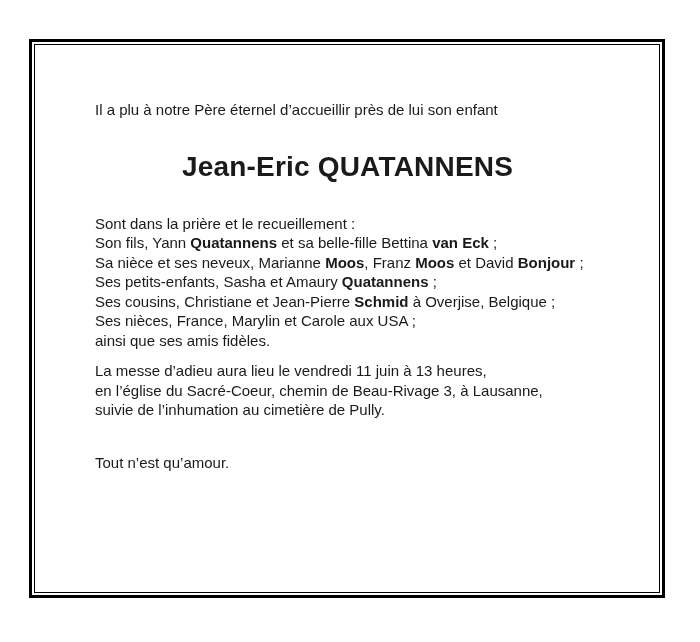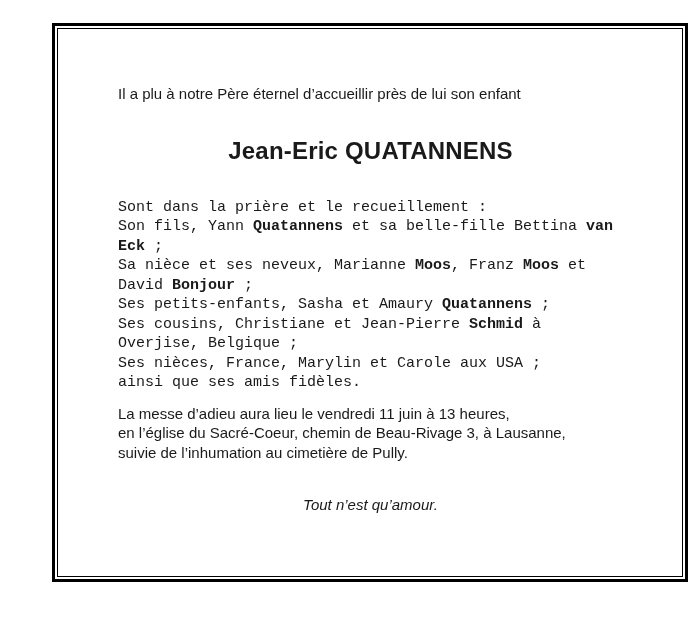--- a/index.html
+++ b/index.html
@@ -17,67 +17,64 @@
     overflow: hidden;
   }
   .page {
     position: relative;
     width: 700px;
     height: 642px;
   }
   .frame-outer {
     position: absolute;
     left: 29px;
-    top: 23px;
+    top: 39px;
     width: 636px;
     height: 559px;
     border: 3px solid var(--border-color);
     padding: 2px;
     background: var(--page-bg);
-    margin-left: 23px;
   }
   .frame-inner {
     width: 100%;
     height: 100%;
     border: 1px solid var(--border-color);
   }
   .content {
     padding: 55px 59px 0 60px;
     font-size: 15px;
     line-height: 19.5px;
   }
   .intro {
     margin: 0;
   }
   .deceased-name {
-    font-size: 24px;
+    font-size: 28px;
     line-height: 28px;
     font-weight: bold;
     text-align: center;
     margin-top: 33px;
     margin-bottom: 33px;
     letter-spacing: 0.2px;
   }
   .dates {
     margin: 0;
   }
   .family-block {
     margin-top: 17px;
-    font-family: Liberation Mono, monospace;
   }
   .ceremony-block {
     margin-top: 11px;
   }
   .repose-line {
     margin-top: 11px;
   }
   .closing-quote {
     margin-top: 33px;
-    font-style: italic;
-    text-align: center;
+    text-align: left;
   }
   .b { font-weight: bold; text-align: center; }
 </style>
 </head>
 <body>
 
 <div class="page">
   <div class="frame-outer">
     <div class="frame-inner">
       <div class="content">

